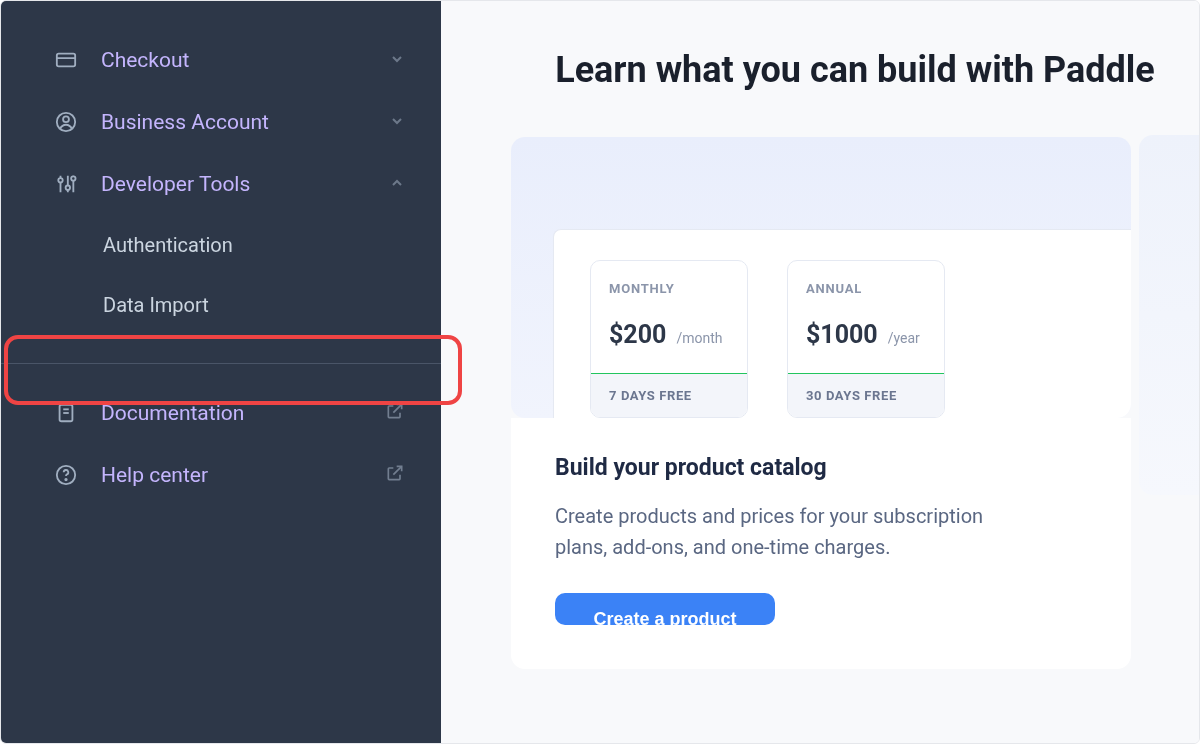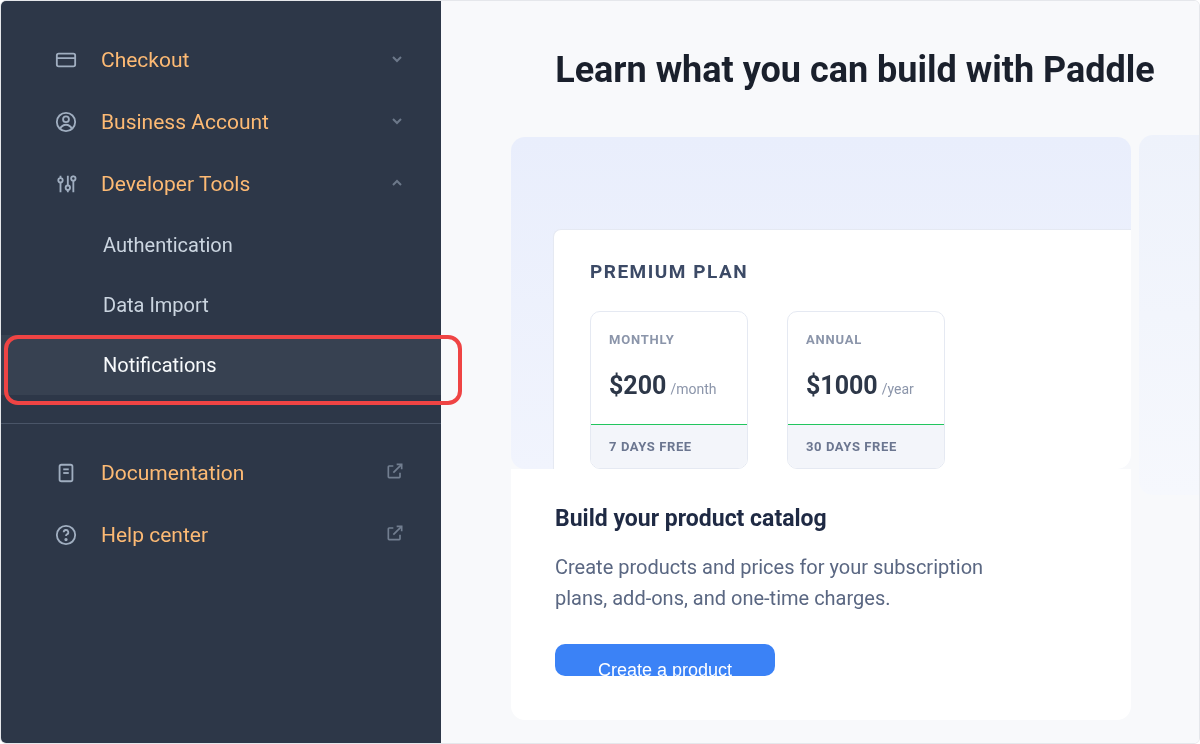--- a/index.html
+++ b/index.html
@@ -26,21 +26,21 @@
       display: flex;
       flex-direction: column;
       padding-top: 28px;
     }
     .sidebar-item {
       display: flex;
       align-items: center;
       padding: 18px 36px 18px 52px;
       cursor: pointer;
       font-size: 21px;
-      color: #fdba74;
+      color: #c4b5fd;
       position: relative;
     }
     .sidebar-item .icon-slot {
       width: 26px;
       height: 26px;
       margin-right: 22px;
       display: flex;
       align-items: center;
       justify-content: center;
       flex-shrink: 0;
@@ -136,21 +136,21 @@
     }
     .pc-price {
       font-size: 25px;
       font-weight: 700;
       color: #2d3748;
       display: inline;
     }
     .pc-period {
       font-size: 14px;
       color: #8b95aa;
-      margin-left: 4px;
+      margin-left: 10px;
     }
     .pc-banner {
       background: #f3f5fa;
       padding: 14px 18px;
       font-size: 13px;
       font-weight: 700;
       letter-spacing: 0.6px;
       color: #6b7690;
       border-top: 1px solid #22c55e;
     }
@@ -170,21 +170,21 @@
       font-size: 20px;
       color: #5a6782;
       line-height: 1.55;
       margin-bottom: 30px;
       max-width: 480px;
     }
     .cta-row { display: flex; align-items: center; gap: 28px; }
     .btn-primary {
       background: #3b82f6;
       color: #fff;
-      font-weight: 400;
+      font-weight: 700;
       font-size: 18px;
       padding: 16px 28px;
       border-radius: 10px;
       border: none;
       cursor: pointer;
       min-width: 220px;
       height: 18px;
       overflow: hidden;
     }
     
@@ -254,23 +254,20 @@
           </svg>
       </span>
     </div>
 
     <div class="sub-item">
       <span>Authentication</span>
     </div>
     <div class="sub-item">
       <span>Data Import</span>
     </div>
-    <div class="sub-item highlighted" id="notif-item">
-      <span>Notifications</span>
-    </div>
 
     <div class="divider"></div>
 
     <div class="sidebar-item">
       <span class="icon-slot">
         <svg width="22" height="22" viewBox="0 0 24 24" fill="none" stroke="#a0aec0" stroke-width="2">
             <rect x="5" y="3" width="14" height="18" rx="2"></rect>
             <line x1="9" y1="8" x2="15" y2="8"></line>
             <line x1="9" y1="12" x2="15" y2="12"></line>
           </svg>
@@ -303,21 +300,20 @@
       </span>
     </div>
 
   </aside>
 
   <main class="main">
     <h1>Learn what you can build with Paddle</h1>
 
     <div class="card-outer">
       <div class="plan-panel">
-        <div class="plan-title">PREMIUM PLAN</div>
         <div class="pricing-row">
 
           <div class="price-card">
             <div class="pc-top">
               <div class="pc-label">MONTHLY</div>
               <span class="pc-price">$200</span><span class="pc-period">/month</span>
             </div>
             <div class="pc-banner">7 DAYS FREE</div>
           </div>
 

